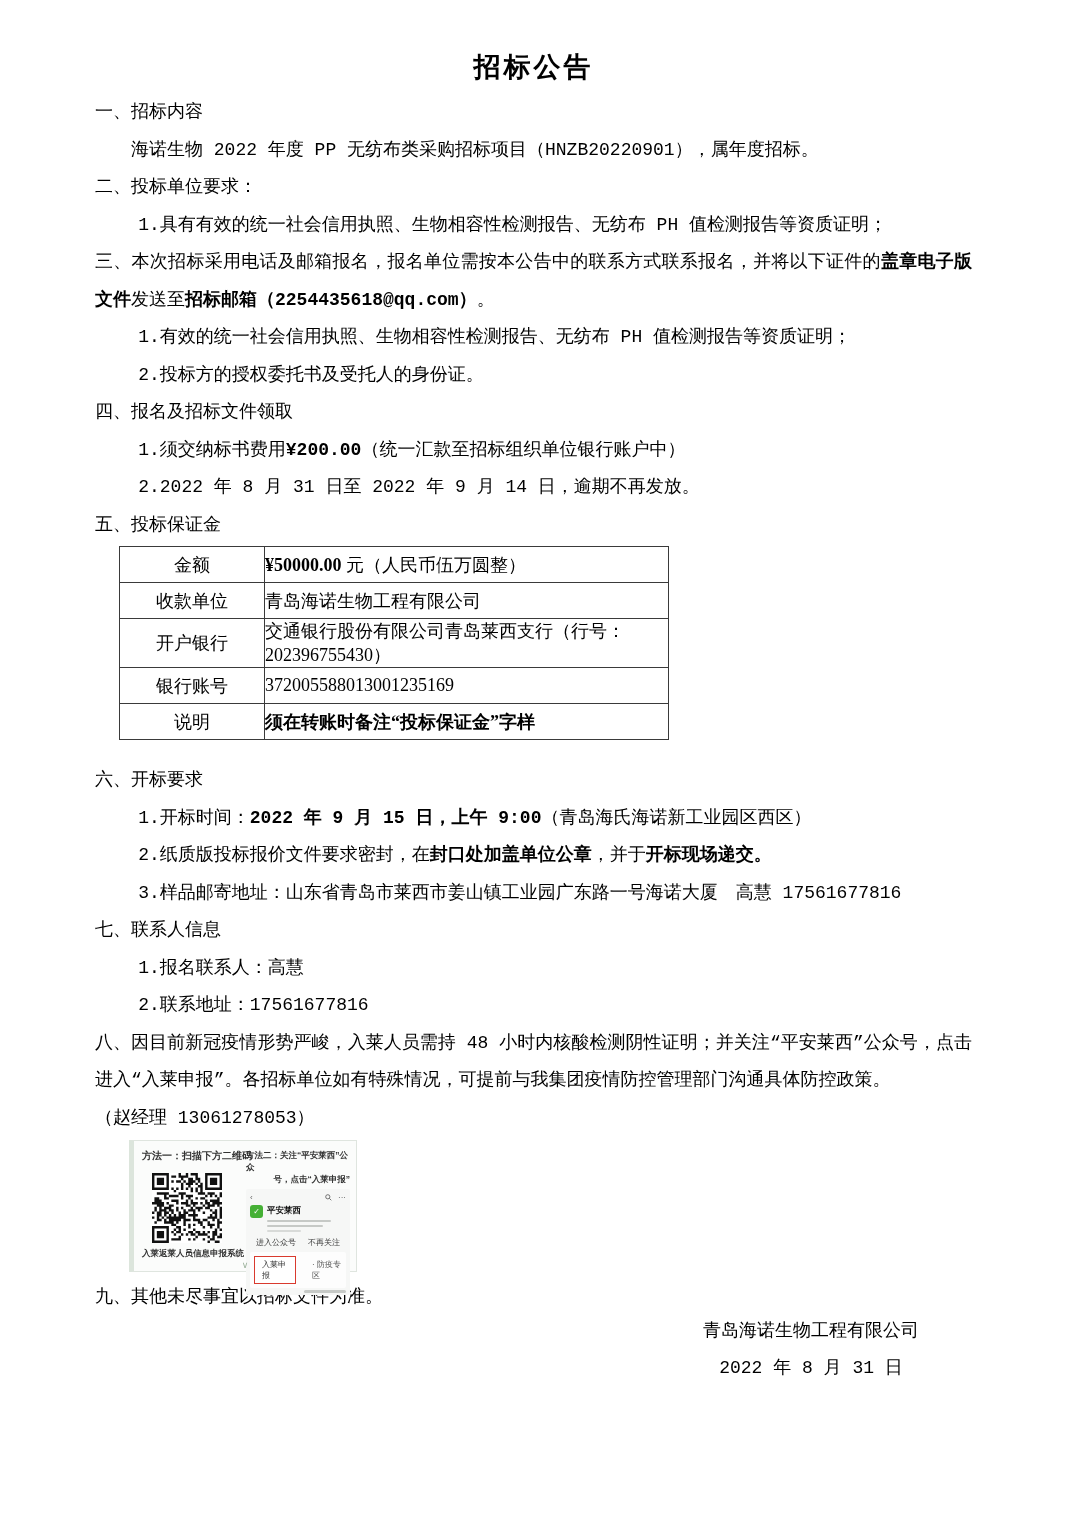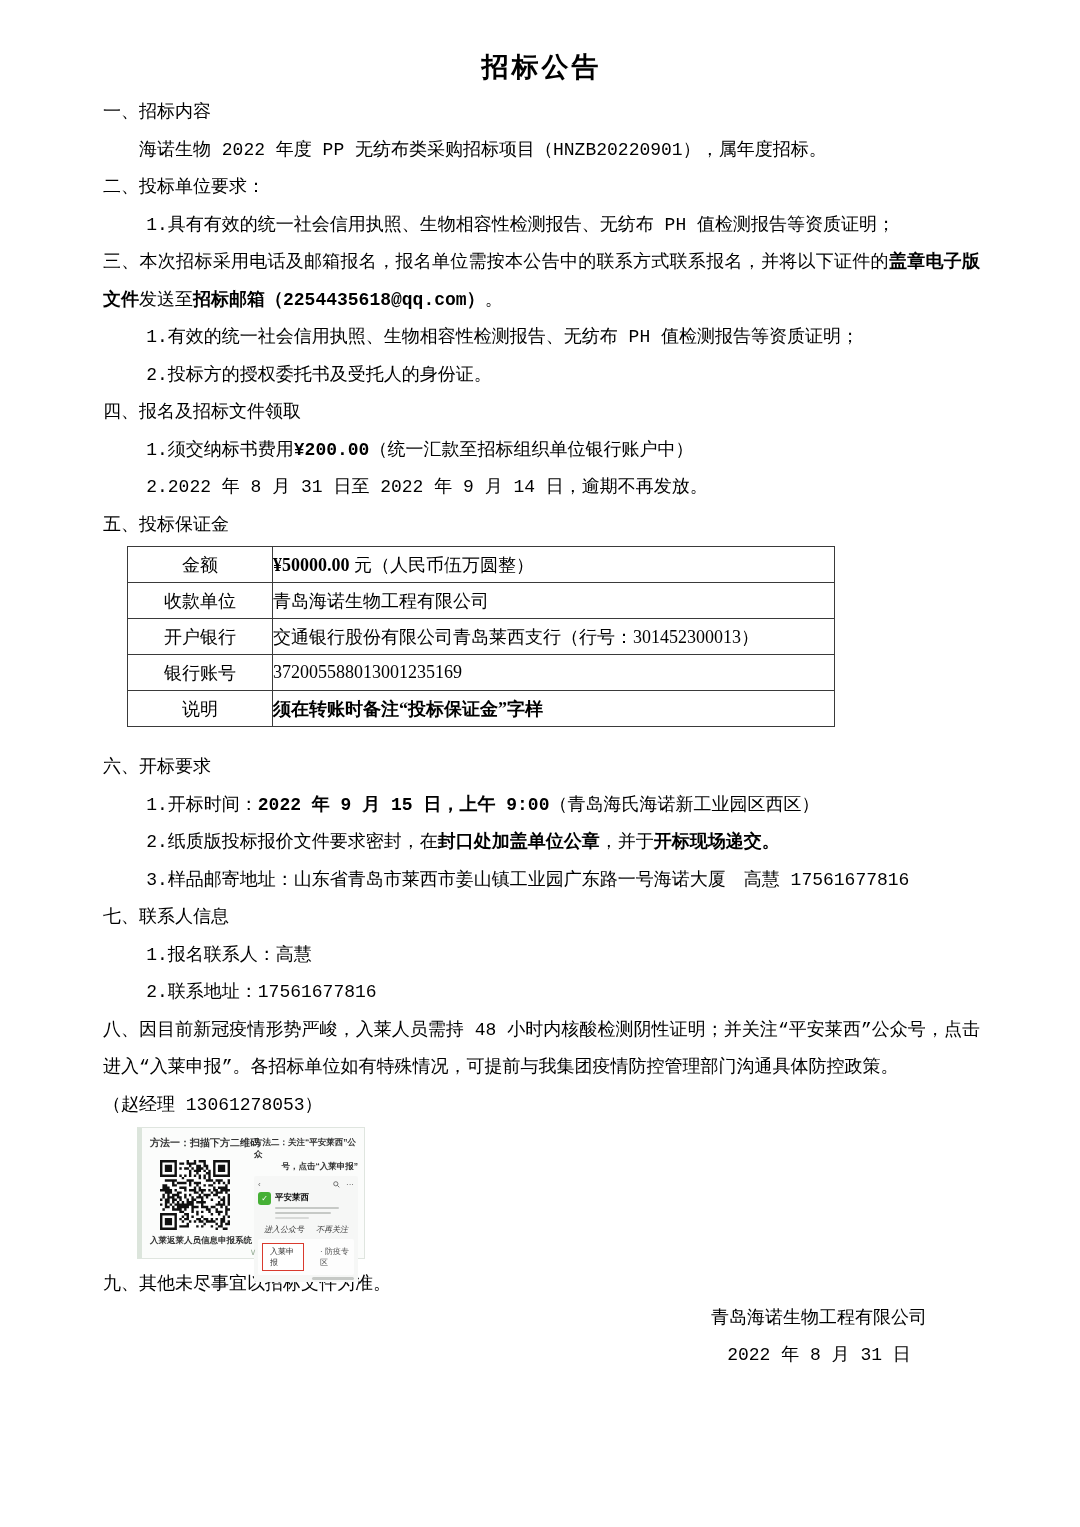--- a/index.html
+++ b/index.html
@@ -4,38 +4,38 @@
 <style>
   html,body{margin:0;padding:0;background:#ffffff;}
   .page{
     position:relative;
     width:1080px;height:1527px;
     background:#ffffff;
     font-family:"Liberation Serif","DejaVu Serif",serif;
     color:#000;
     overflow:hidden;
   }
-  .doc{position:absolute;left:103px;top:0;width:877px;}
+  .doc{position:absolute;left:95px;top:0;width:877px;}
   .title{
     margin:52px 0 12px 0;
     font-size:27px;font-weight:bold;
     text-align:center;letter-spacing:3px;line-height:30px;
   }
   .doc p{
     margin:0;font-size:18px;line-height:37.5px;
     text-align:justify;
     font-family:Liberation Mono, monospace;
   }
   p.indent{text-indent:2em;}
   p.item{text-indent:2.4em;}
   .b{font-weight:bold;}
   
   .tbl-wrap{margin:2px 0 22px 24px;}
   table.deposit{
-    border-collapse:collapse;width:708px;
+    border-collapse:collapse;width:550px;
     font-size:18px;
     padding-left:14px;
   }
   table.deposit td{
     border:1.6px solid #3a3a3a;
     height:35px;padding:0;
   }
   td.lab{width:144px;text-align:center;}
   td.val{padding-left:12px;}
   
@@ -64,21 +64,21 @@
   .wx-nav{display:flex;justify-content:space-between;align-items:center;color:#666;height:10px;}
   .wx-nav .right{display:flex;gap:6px;align-items:center;}
   .wx-profile{display:flex;align-items:flex-start;gap:4px;margin-top:3px;}
   .wx-badge{
     width:13px;height:13px;border-radius:3px;flex:0 0 13px;
     display:flex;align-items:center;justify-content:center;
     color:#fff;font-size:8px;font-weight:bold;
   }
   .wx-name{font-weight:bold;font-size:8.5px;color:#111;}
   .bar{height:2.5px;background:#c6c9c6;border-radius:2px;margin-top:2.5px;}
-  .wx-btns{display:flex;justify-content:space-around;margin-top:5px;color:#3a3a3a;font-style:italic;}
+  .wx-btns{display:flex;justify-content:space-around;margin-top:5px;color:#3a3a3a;}
   .wx-menu{
     margin-top:4px;background:#fdfdfd;border-radius:2px;
     display:flex;align-items:center;gap:16px;padding:4px 4px;
   }
   .wx-menu .boxed{
     border:1.5px solid #d93a2e;background:#fff;color:#333;
     padding:2px 7px;font-size:8px;
   }
   .wx-menu .plain{color:#555;}
   .wx-water{display:flex;justify-content:flex-end;margin-top:2px;}
@@ -123,21 +123,21 @@
             <tr>
           <td class="lab">金额</td>
           <td class="val"><span class="b">¥50000.00</span><span> 元（人民币伍万圆整）</span></td>
         </tr>
         <tr>
           <td class="lab">收款单位</td>
           <td class="val">青岛海诺生物工程有限公司</td>
         </tr>
         <tr>
           <td class="lab">开户银行</td>
-          <td class="val">交通银行股份有限公司青岛莱西支行（行号：301452300013）</td>
+          <td class="val">交通银行股份有限公司青岛莱西支行（行号：202396755430）</td>
         </tr>
         <tr>
           <td class="lab">银行账号</td>
           <td class="val">372005588013001235169</td>
         </tr>
         <tr>
           <td class="lab">说明</td>
           <td class="val b">须在转账时备注“投标保证金”字样</td>
         </tr>
       </tbody>

